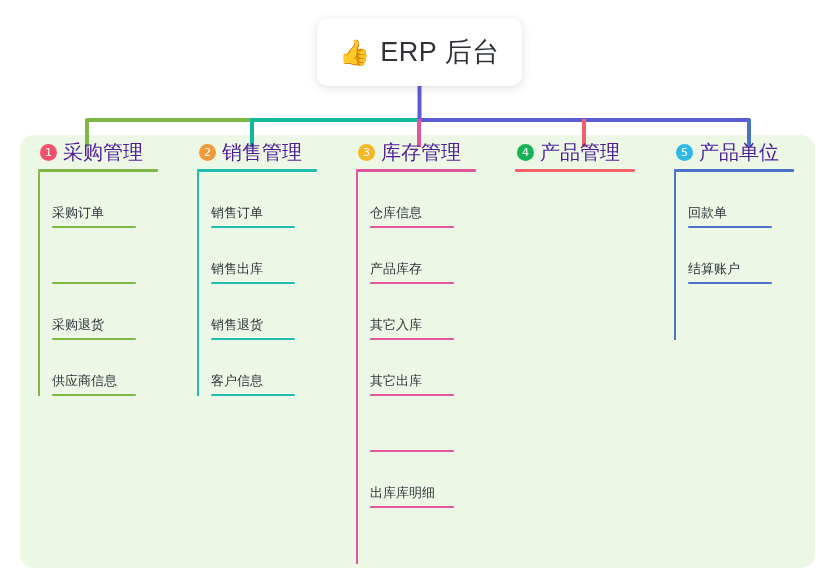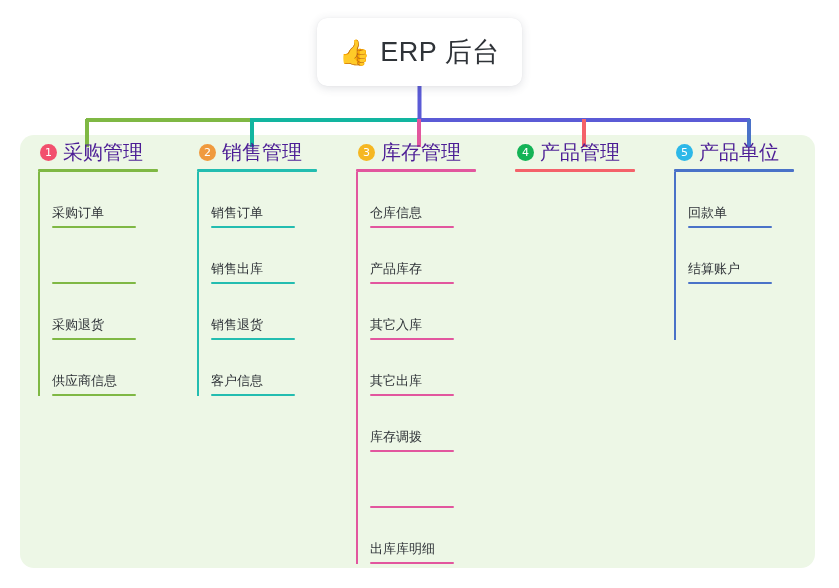--- a/index.html
+++ b/index.html
@@ -249,24 +249,20 @@
         </div>
         <div class="item">
           <div class="item-label">其它入库</div>
           <div class="item-rule" style="background: rgb(226, 86, 158);"></div>
         </div>
         <div class="item">
           <div class="item-label">其它出库</div>
           <div class="item-rule" style="background: rgb(226, 86, 158);"></div>
         </div>
         <div class="item">
-          <div class="item-label">库存调拨</div>
-          <div class="item-rule" style="background: rgb(226, 86, 158);"></div>
-        </div>
-        <div class="item">
           <div class="item-rule" style="background: rgb(226, 86, 158);"></div>
         </div>
         <div class="item">
           <div class="item-label">出库库明细</div>
           <div class="item-rule" style="background: rgb(226, 86, 158);"></div>
         </div>
       </div>
     </div>
     <div class="column">
       <div class="col-header">

